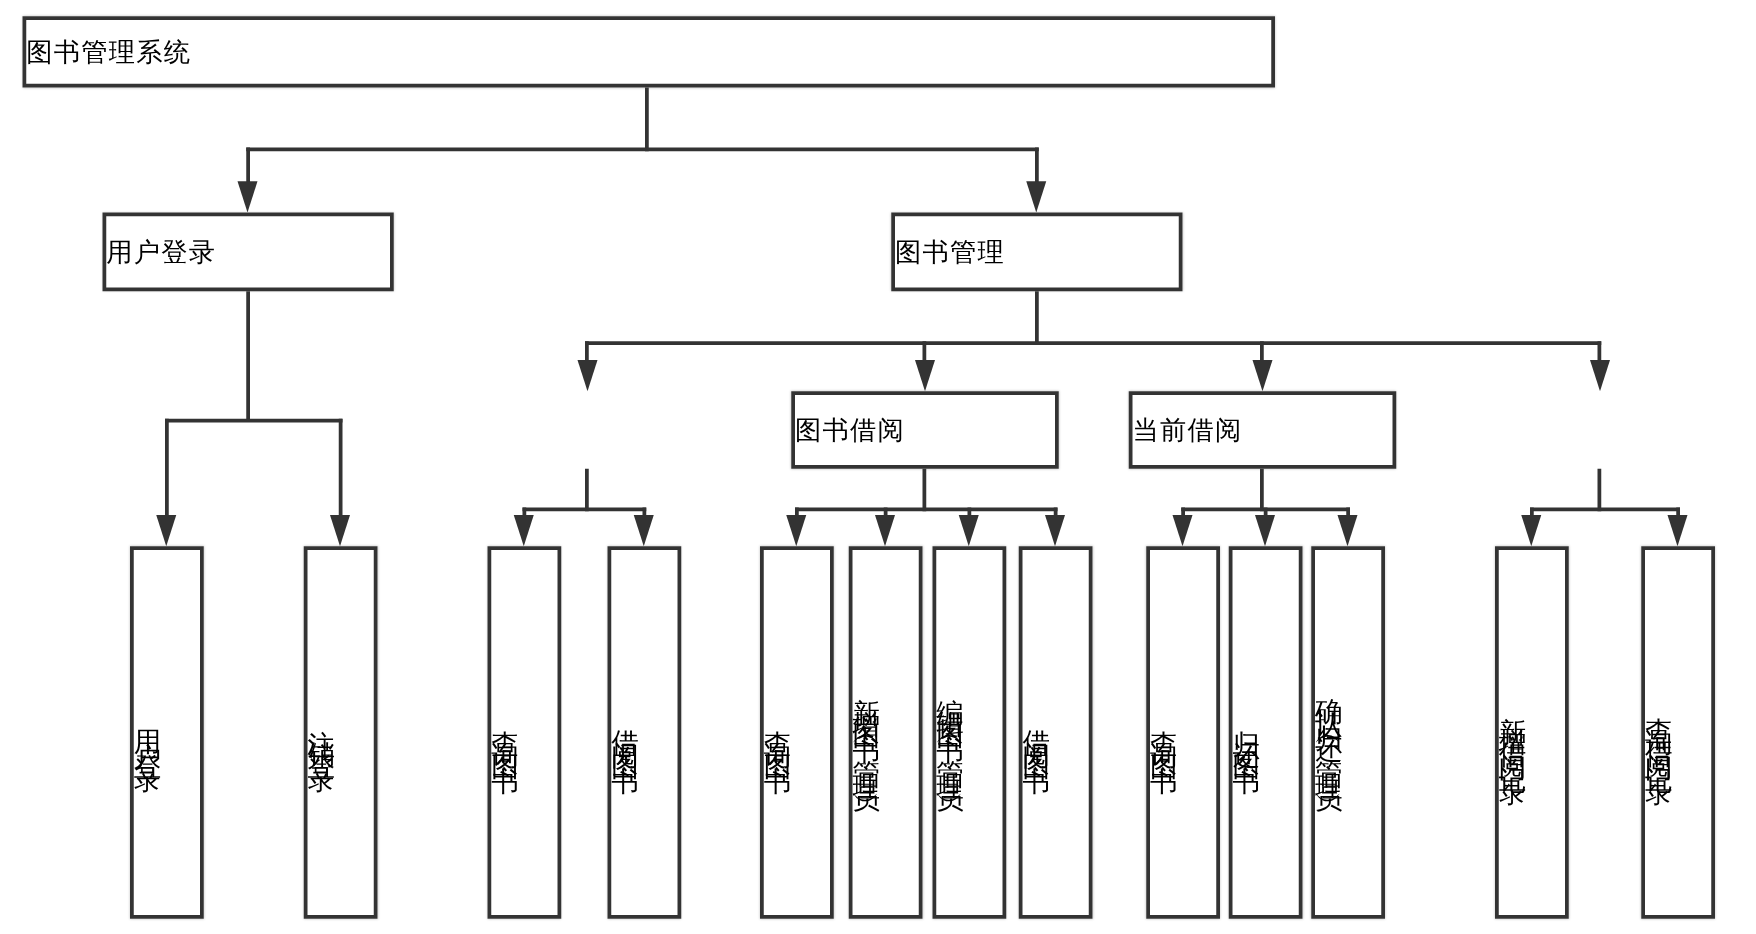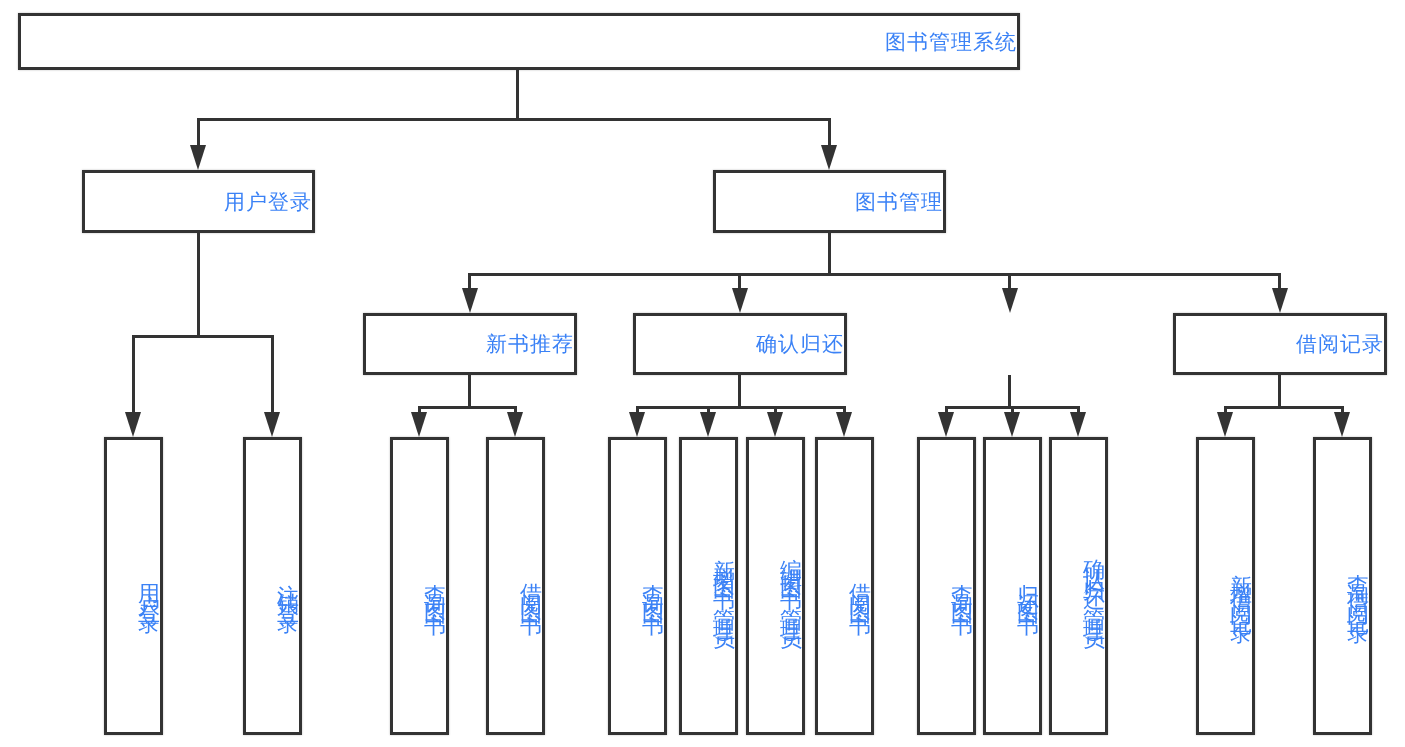--- a/index.html
+++ b/index.html
@@ -2,22 +2,22 @@
 <html><head>
 <meta charset="utf-8">
 <style>
   html,body{margin:0;padding:0;background:#fff;}
   #stage{
     position:relative;width:1405px;height:747px;background:#fff;overflow:hidden;
     font-family:"Liberation Sans","DejaVu Sans",sans-serif;color:#1c1c1c;
   }
   .box{
     position:absolute;background:#fff;border:3px solid #333;box-sizing:border-box;
-    display:flex;align-items:center;justify-content:flex-end;
-    font-size:21px;letter-spacing:1px;color:#3b82f6;
+    display:flex;align-items:center;justify-content:flex-start;
+    font-size:21px;letter-spacing:1px;color:#000000;
     box-shadow:0 0 2px rgba(0,0,0,0.25);
   }
   .leaf span{
     writing-mode:vertical-rl;text-orientation:mixed;
     font-size:22px;line-height:1;letter-spacing:10px;
   }
   .vline,.hline{position:absolute;background:#333;}
   .vline{width:3px;}
   .hline{height:3px;}
   .arrow{
@@ -64,28 +64,25 @@
   <div class="hline" style="left:468px;top:273px;width:813px;"></div>
   <div class="vline" style="left:468px;top:273px;height:20px;"></div>
   <div class="vline" style="left:738px;top:273px;height:20px;"></div>
   <div class="vline" style="left:1008px;top:273px;height:20px;"></div>
   <div class="vline" style="left:1278px;top:273px;height:20px;"></div>
   <div class="arrow" style="left:462px;top:288px;"></div>
   <div class="arrow" style="left:732px;top:288px;"></div>
   <div class="arrow" style="left:1002px;top:288px;"></div>
   <div class="arrow" style="left:1272px;top:288px;"></div>
 
-  <div class="box" style="left:363px;top:313px;width:214px;height:62px;">
-    <span>新书推荐</span>
+  <div class="box" style="left:633px;top:313px;width:214px;height:62px;">
+    <span>图书借阅</span>
   </div>
-  <div class="box" style="left:633px;top:313px;width:214px;height:62px;">
-    <span>确认归还</span>
-  </div>
-  <div class="box" style="left:1173px;top:313px;width:214px;height:62px;">
-    <span>借阅记录</span>
+  <div class="box" style="left:903px;top:313px;width:214px;height:62px;">
+    <span>当前借阅</span>
   </div>
 
   <div class="vline" style="left:468px;top:375px;height:34px;"></div>
   <div class="vline" style="left:738px;top:375px;height:34px;"></div>
   <div class="vline" style="left:1008px;top:375px;height:34px;"></div>
   <div class="vline" style="left:1278px;top:375px;height:34px;"></div>
 
   <div class="hline" style="left:418px;top:406px;width:99px;"></div>
   <div class="hline" style="left:636px;top:406px;width:210px;"></div>
   <div class="hline" style="left:945px;top:406px;width:135px;"></div>

